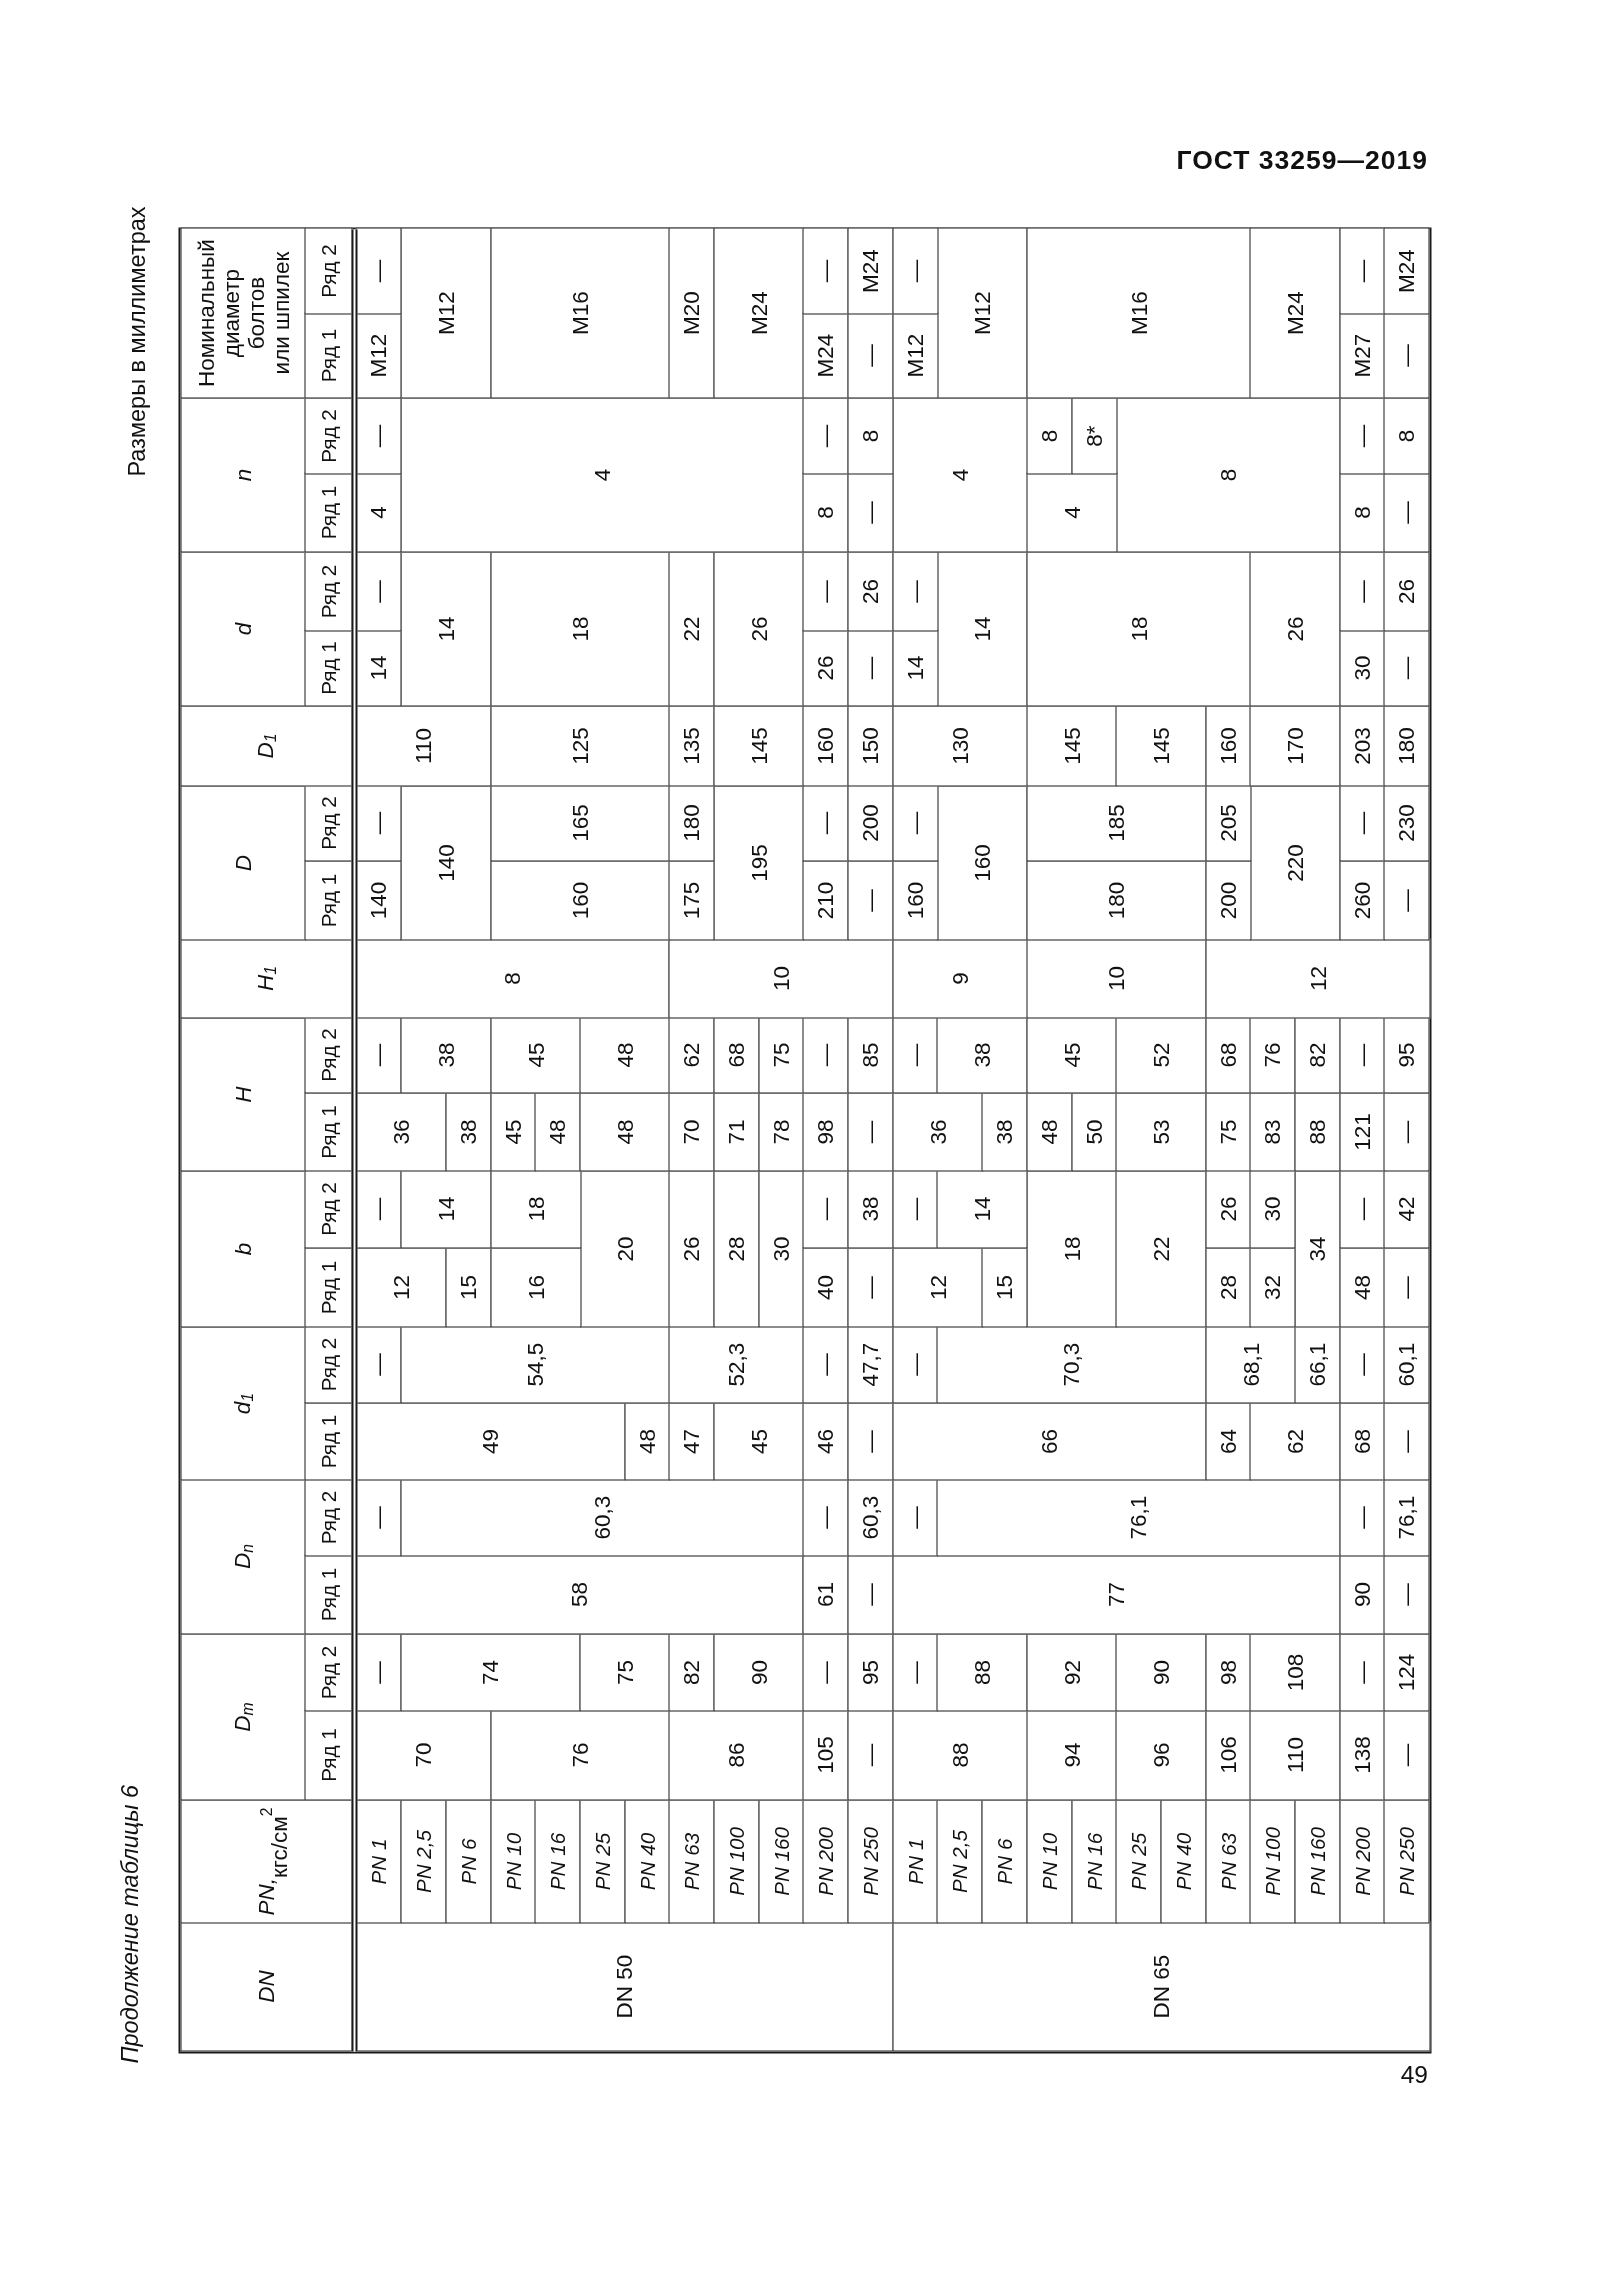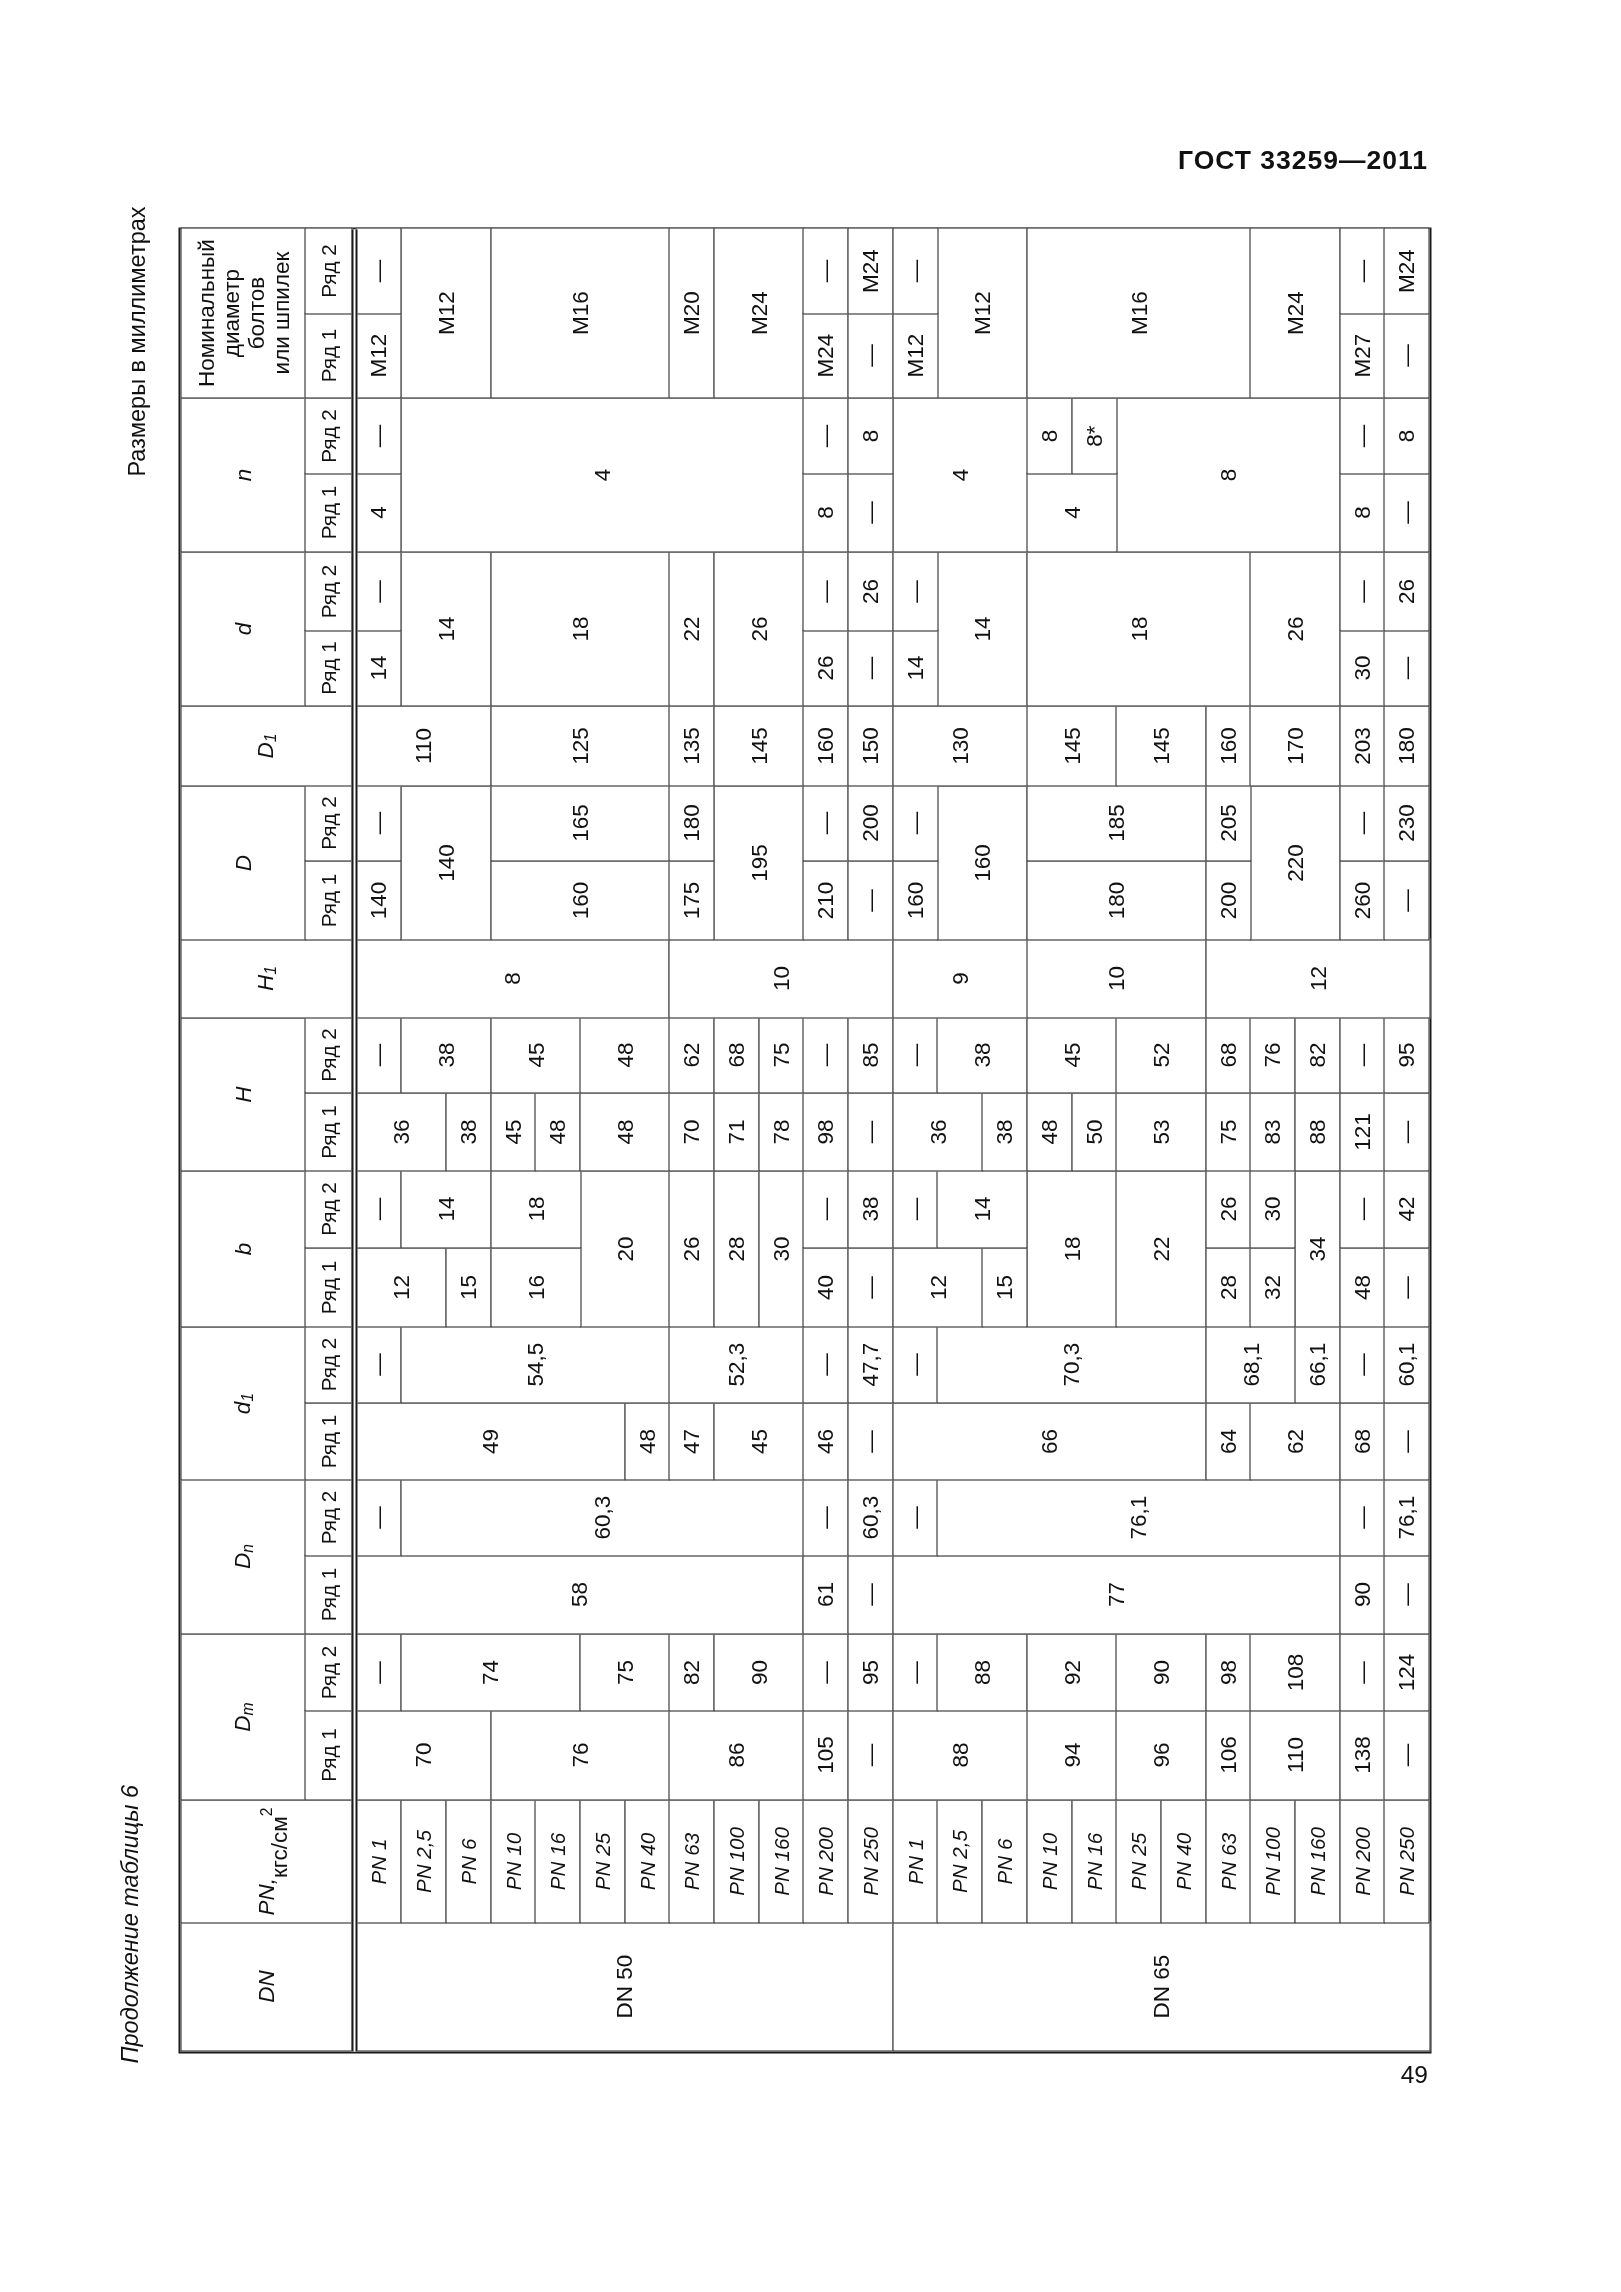--- a/index.html
+++ b/index.html
@@ -21,21 +21,21 @@
   .cell.small{font-size:20.6px;}
   .cell.it{font-style:italic;}
   sub{font-size:70%;vertical-align:-20%;}
   sup{font-size:70%;vertical-align:30%;}
   #dbl-line{position:absolute;box-sizing:border-box;border-top:2px solid #1a1a1a;border-bottom:2px solid #1a1a1a;background:#fff;z-index:5;}
 </style>
 </head>
 <body>
 
 <div id="page">
-  <div id="doc-header">ГОСТ 33259—2011</div>
+  <div id="doc-header">ГОСТ 33259—2019</div>
   <div id="caption-right" class="vtext">Размеры в миллиметрах</div>
   <div id="caption-left" class="vtext">Продолжение таблицы 6</div>
   <div id="table-rot">
     <div id="t-inner">
         <div class="cell hdr" style="left: 0px; top: 0px; width: 130px; height: 172px;">
           <span class="it">DN</span>
         </div>
         <div class="cell hdr" style="left: 128px; top: 0px; width: 124px; height: 172px;"><span class="it">PN,</span><br>кгс/см<sup>2</sup></div>
         <div class="cell hdr" style="left: 251px; top: 0px; width: 167px; height: 126px;">
           <span class="it">D<sub>m</sub></span>

